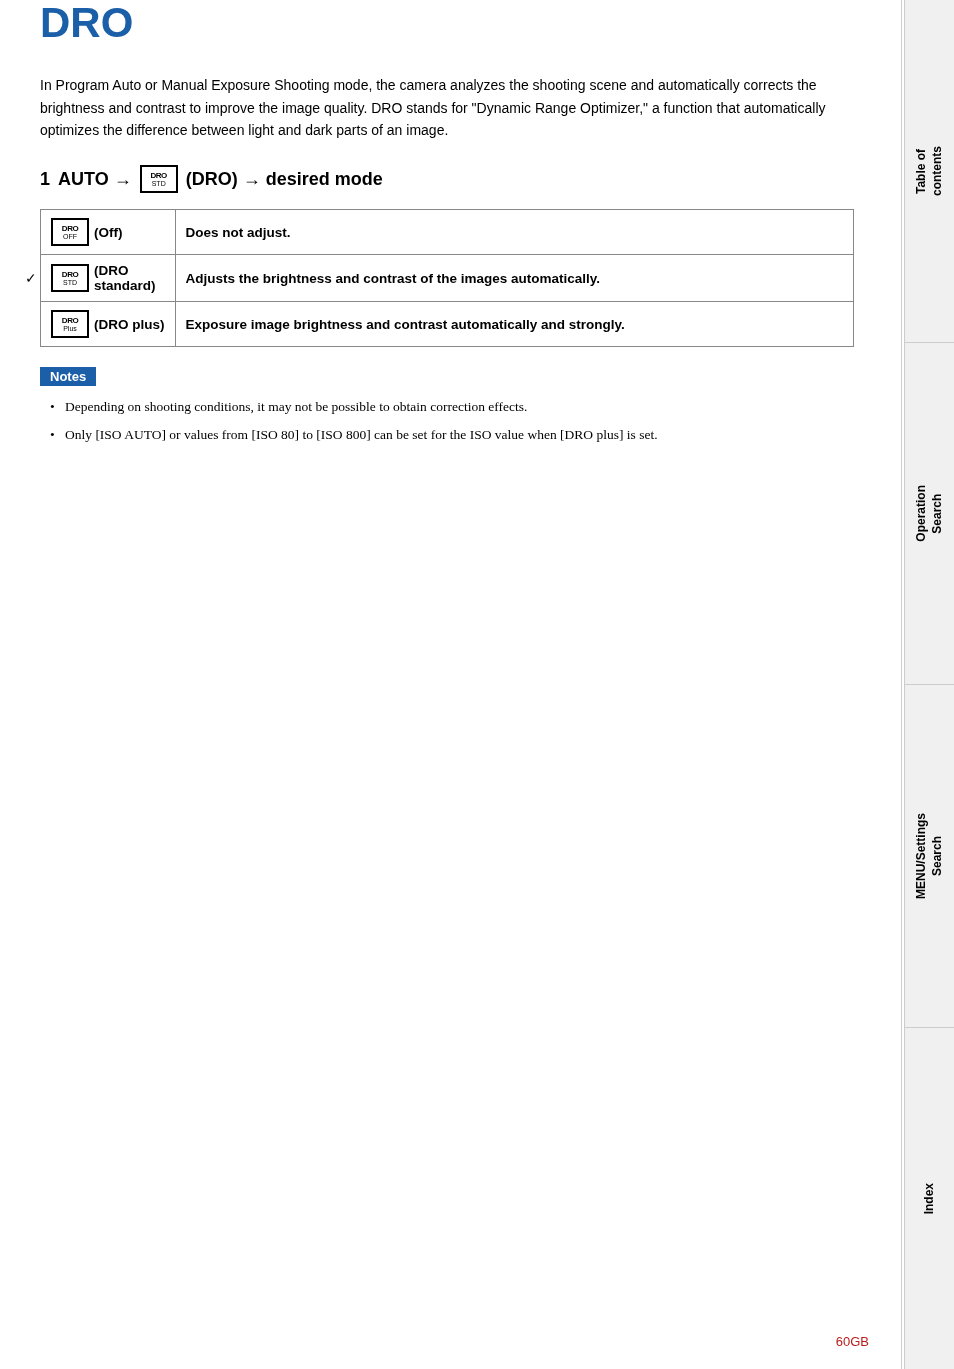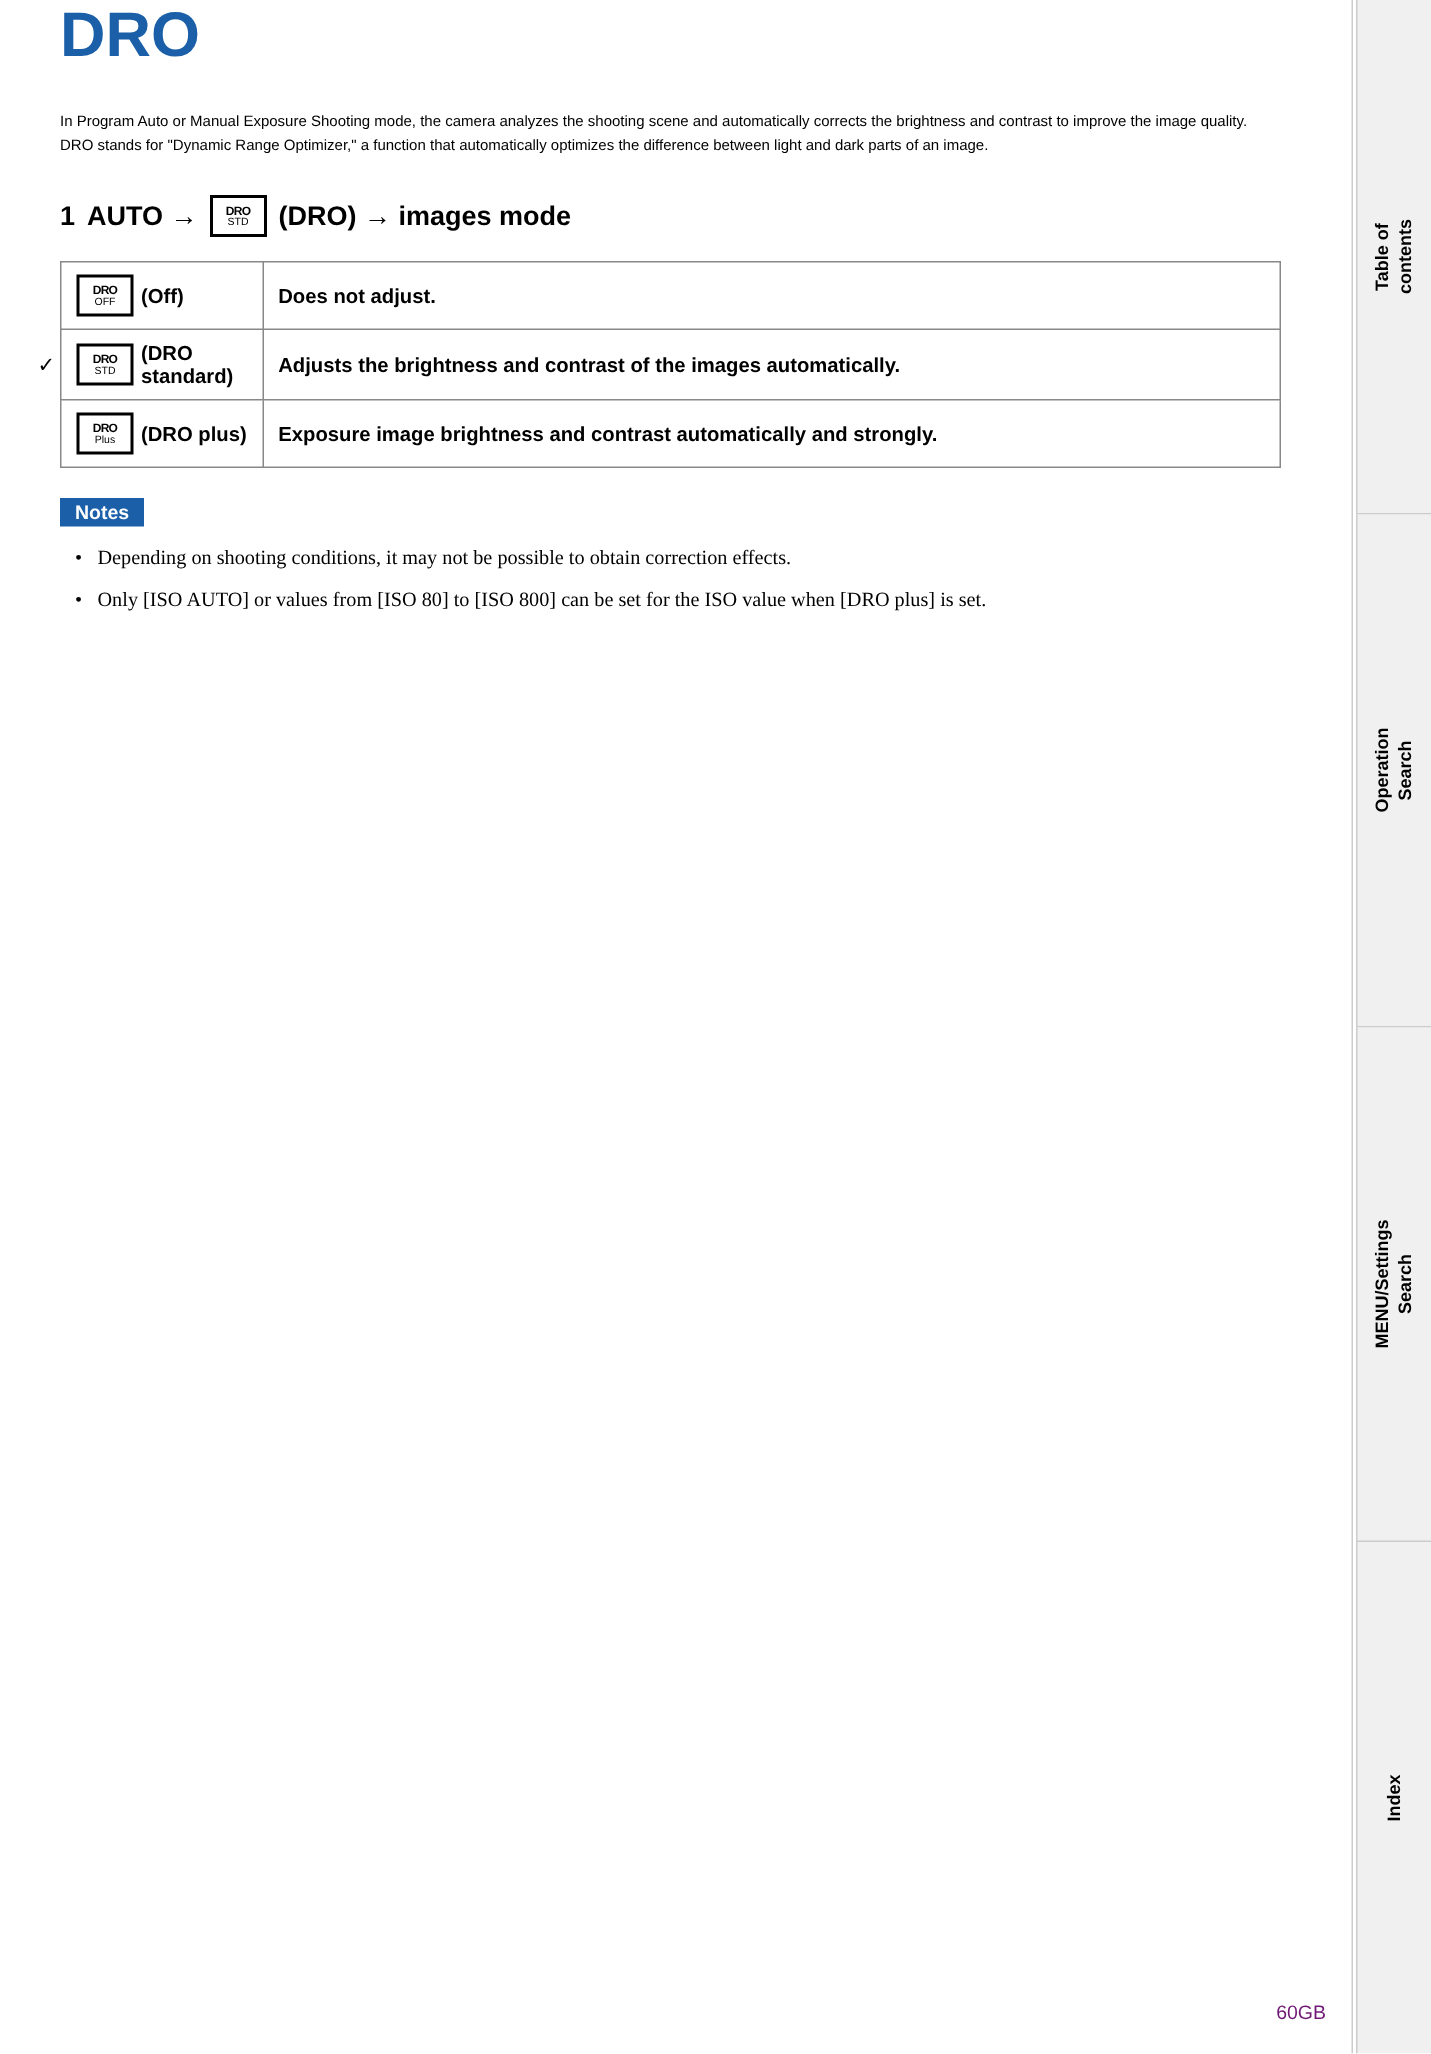--- a/index.html
+++ b/index.html
@@ -22,21 +22,21 @@
 
     .page-title {
       font-size: 42px;
       font-weight: bold;
       color: #1a5fa8;
       margin-bottom: 28px;
       line-height: 1.1;
     }
 
     .intro-text {
-      font-size: 10px;
+      font-size: 14px;
       line-height: 1.6;
       margin-bottom: 24px;
       color: #000;
     }
 
     .step-heading {
       font-size: 18px;
       font-weight: bold;
       margin-bottom: 16px;
       display: flex;
@@ -182,23 +182,23 @@
       font-weight: bold;
       text-align: center;
       line-height: 1.3;
       color: #000;
     }
 
     
     .page-number {
       position: absolute;
       bottom: 20px;
-      right: 70px;
+      right: 85px;
       font-size: 13px;
-      color: #701a75;
+      color: #b91c1c;
     }
 
     
     .sidebar-divider {
       position: absolute;
       top: 0;
       right: 52px;
       width: 1px;
       height: 100%;
       background: #ccc;
@@ -214,21 +214,21 @@
   <p class="intro-text">In Program Auto or Manual Exposure Shooting mode, the camera analyzes the shooting scene and automatically corrects the brightness and contrast to improve the image quality. DRO stands for "Dynamic Range Optimizer," a function that automatically optimizes the difference between light and dark parts of an image.</p>
 
   <div class="step-heading">
     <span class="step-num">1</span>
     <span>AUTO →</span>
 
     <span class="dro-icon">
       <span class="top-label">DRO</span>
       <span class="bottom-label">STD</span>
     </span>
-    <span>(DRO) → images mode</span>
+    <span>(DRO) → desired mode</span>
   </div>
 
   <table class="settings-table">
     <tbody>
 
       <tr>
         <td class="icon-cell">
           <span class="icon-text">
             <span class="dro-icon">
               <span class="top-label">DRO</span>

